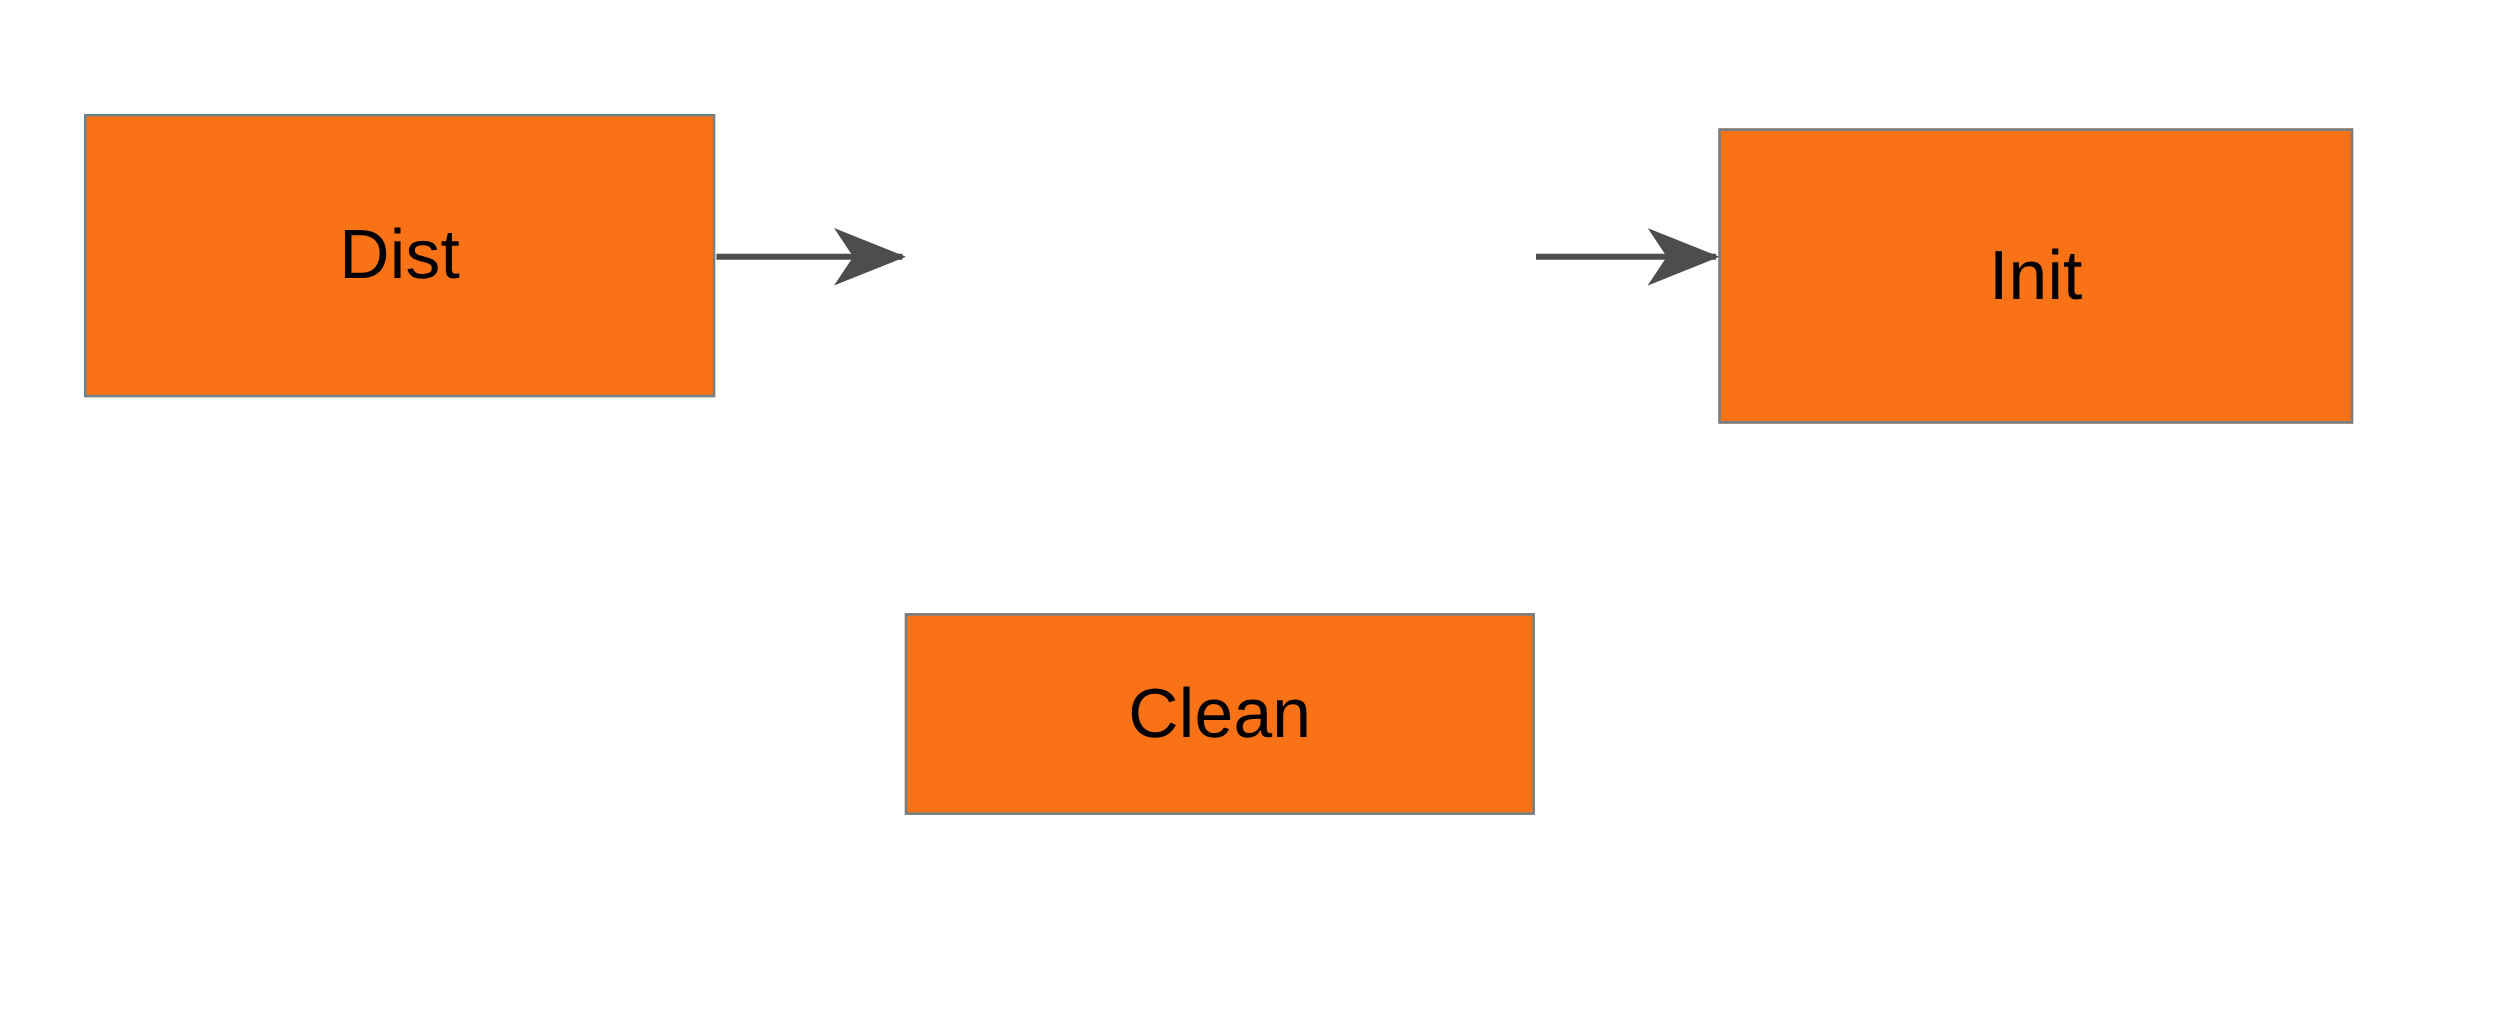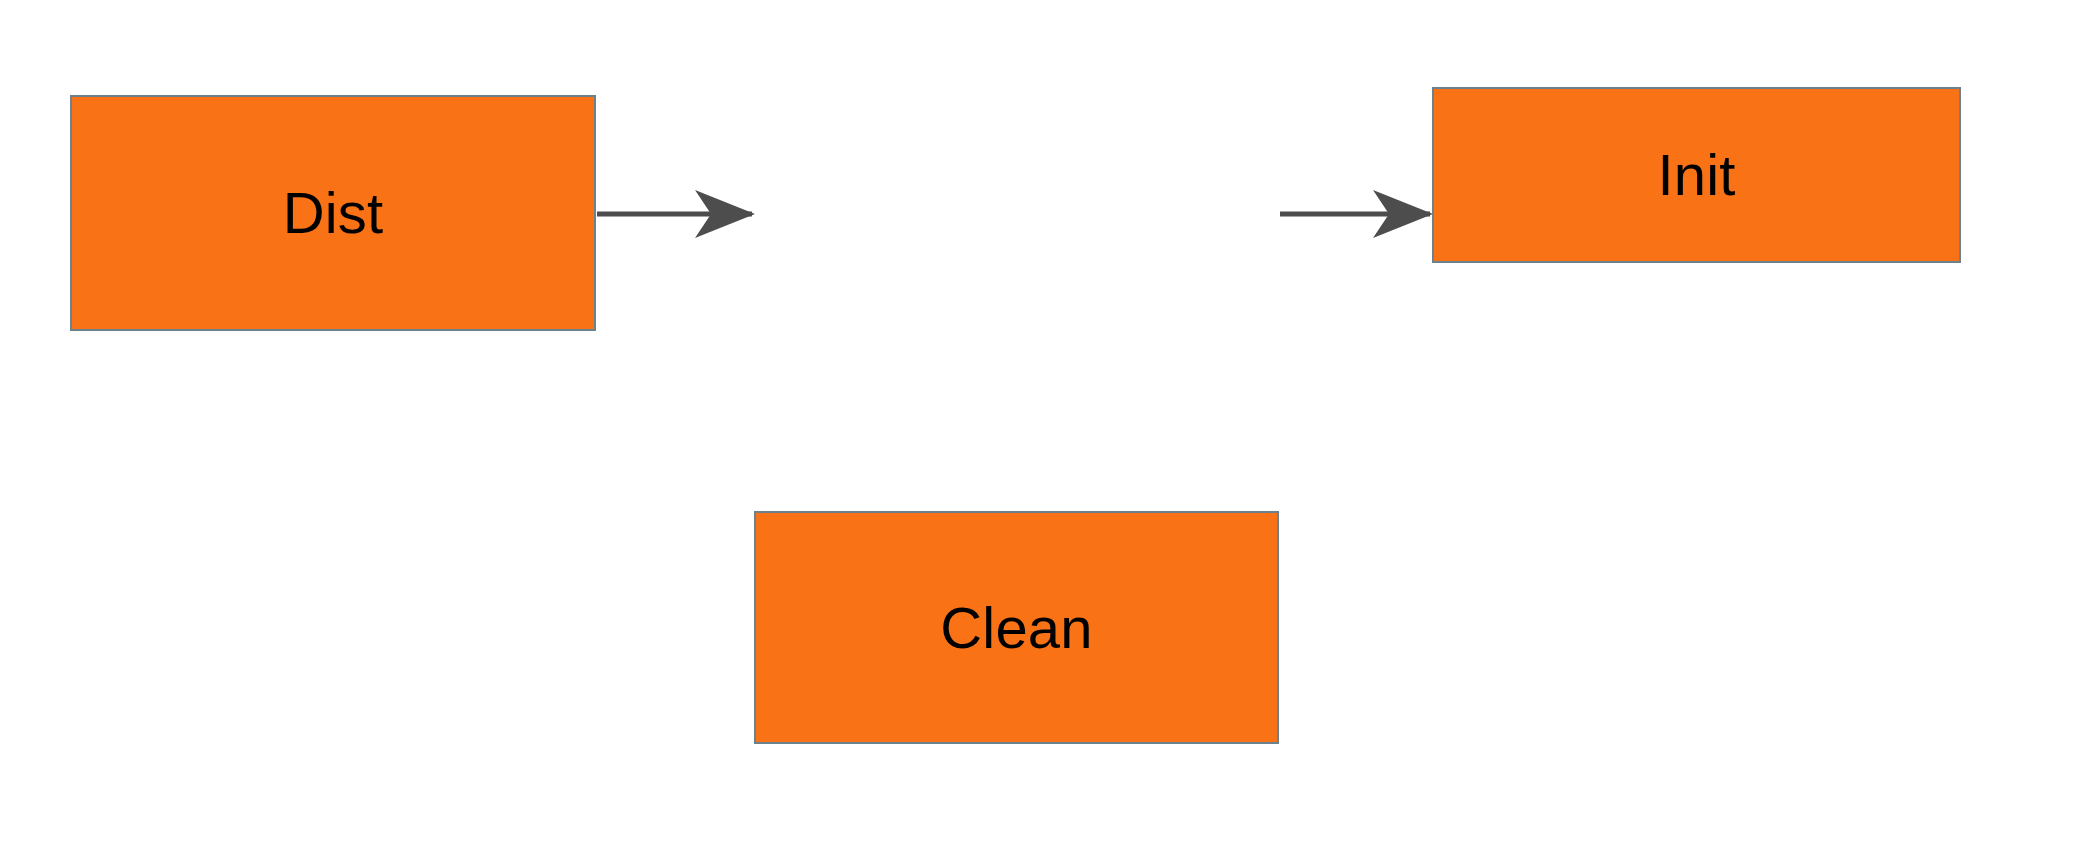--- a/index.html
+++ b/index.html
@@ -41,22 +41,22 @@
     font-weight: 300;
     line-height: 1;
     color: #000000;
     letter-spacing: 0.2px;
     white-space: nowrap;
     -webkit-font-smoothing: antialiased;
   }
   
   #node-dist    { left: 70px;   top: 95px;  width: 526px; height: 236px; }
   #node-compile { left: 754px;  top: 95px;  width: 525px; height: 236px; }
-  #node-init    { left: 1432px; top: 87px;  width: 529px; height: 176px; }
-  #node-clean   { left: 754px;  top: 511px; width: 525px; height: 233px; }
+  #node-init    { left: 1432px; top: 107px;  width: 529px; height: 246px; }
+  #node-clean   { left: 754px;  top: 511px; width: 525px; height: 168px; }
 </style>
 </head>
 <body>
 
 <div id="canvas">
 
   <svg id="edge-layer" viewBox="0 0 2078 848" width="2078" height="848" xmlns="http://www.w3.org/2000/svg">
     <defs>
       <marker id="arrowhead-barbed" markerWidth="12" markerHeight="10" refX="11.4" refY="5" orient="auto" markerUnits="strokeWidth">
         <path d="M 0,0.2 L 12,5 L 0,9.8 L 3.2,5 Z" fill="#4d4d4d"></path>

